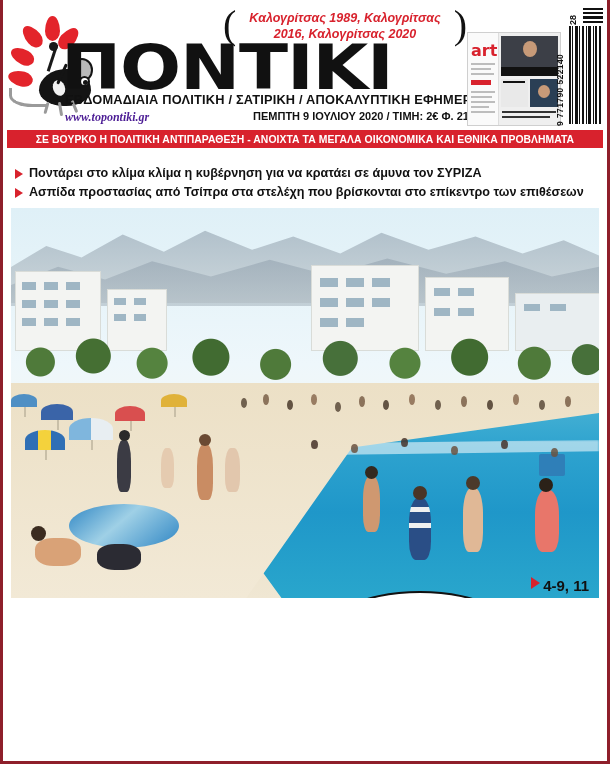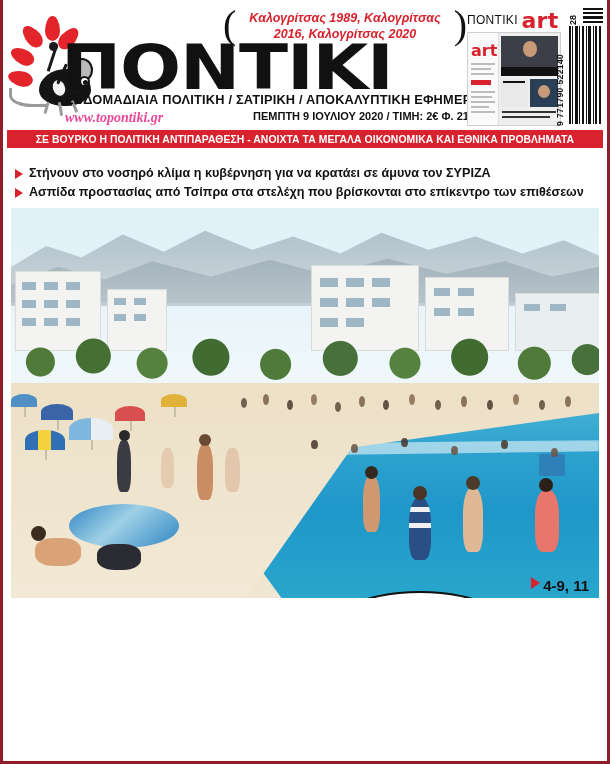--- a/index.html
+++ b/index.html
@@ -34,21 +34,21 @@
            transform:scaleX(1.16);transform-origin:left center;}
 
   .tagline-box{position:absolute;left:222px;top:10px;width:240px;text-align:center;}
   .tagline-box .par{position:absolute;top:-4px;font-size:40px;color:#111;font-family:"Liberation Serif",serif;line-height:38px;}
   .tagline-box .par.l{left:-2px;}
   .tagline-box .par.r{right:-2px;}
   .tagline-txt{display:block;color:#d8222d;font-weight:bold;font-size:12.5px;line-height:16px;padding:0 14px;font-style:italic;}
 
   .subtitle{position:absolute;left:62px;top:92px;width:412px;text-align:center;font-weight:bold;
             font-size:12.8px;letter-spacing:.2px;color:#111;white-space:nowrap;}
-  .site{position:absolute;left:62px;top:110px;font-weight:bold;font-size:14px;color:#ec4899;font-family:"Liberation Serif",serif;font-style:italic;text-align:center;}
+  .site{position:absolute;left:62px;top:110px;font-weight:bold;font-size:12px;color:#4c1d95;font-family:"Liberation Serif",serif;font-style:italic;text-align:center;}
   .dateline{position:absolute;left:250px;top:110px;width:224px;text-align:right;font-weight:bold;font-size:11px;color:#111;white-space:nowrap;}
 
   
   .promo{position:absolute;left:464px;top:8px;width:98px;height:118px;}
   .promo-title{font-size:12px;color:#111;letter-spacing:.3px;}
   .promo-title b{color:#d8222d;font-size:22px;font-family:"DejaVu Sans",sans-serif;vertical-align:-4px;}
   .promo-thumb{position:absolute;left:0;top:24px;width:92px;height:92px;background:#efefef;border:1px solid #cfcfcf;overflow:hidden;}
   .pt-left{position:absolute;left:0;top:0;width:30px;height:100%;background:#fafafa;border-right:1px solid #ddd;}
   .pt-art{position:absolute;left:3px;top:8px;font-family:"DejaVu Sans",sans-serif;font-weight:bold;font-size:16px;color:#d8222d;}
   .pt-line{position:absolute;background:#bdbdbd;height:2px;left:3px;width:24px;}
@@ -164,24 +164,20 @@
       <div class="par l">(</div>
       <div class="par r">)</div>
       <span class="tagline-txt">Καλογρίτσας 1989, Καλογρίτσας 2016, Καλογρίτσας 2020</span>
     </div>
 
     <div class="subtitle">ΕΒΔΟΜΑΔΙΑΙΑ ΠΟΛΙΤΙΚΗ / ΣΑΤΙΡΙΚΗ / ΑΠΟΚΑΛΥΠΤΙΚΗ ΕΦΗΜΕΡΙΔΑ</div>
     <div class="site">www.topontiki.gr</div>
     <div class="dateline">ΠΕΜΠΤΗ 9 ΙΟΥΛΙΟΥ 2020  / ΤΙΜΗ: 2€ Φ. 2133</div>
 
     <div class="promo">
-      <div class="promo-title">
-        <span>ΠΟΝΤΙΚΙ</span>
-        <b>art</b>
-      </div>
       <div class="promo-thumb">
         <div class="pt-left"></div>
         <div class="pt-art">art</div>
         <div class="pt-line" style="top:30px;"></div>
         <div class="pt-line" style="top:35px;width:20px;"></div>
         <div class="pt-line" style="top:40px;width:23px;"></div>
         <div class="pt-red" style="top:47px;"></div>
         <div class="pt-line" style="top:58px;"></div>
         <div class="pt-line" style="top:63px;width:21px;"></div>
         <div class="pt-line" style="top:68px;"></div>
@@ -227,21 +223,21 @@
   <div class="banner">
     <span>ΣΕ ΒΟΥΡΚΟ Η ΠΟΛΙΤΙΚΗ ΑΝΤΙΠΑΡΑΘΕΣΗ - ΑΝΟΙΧΤΑ ΤΑ ΜΕΓΑΛΑ ΟΙΚΟΝΟΜΙΚΑ ΚΑΙ ΕΘΝΙΚΑ ΠΡΟΒΛΗΜΑΤΑ</span>
   </div>
 
   <div class="headline">
   </div>
 
   <div class="bullets">
     <div class="bullet">
       <div class="tri"></div>
-      <span>Στήνουν στο νοσηρό κλίμα η κυβέρνηση για να κρατάει σε άμυνα τον ΣΥΡΙΖΑ</span>
+      <span>Ποντάρει στο κλίμα κλίμα η κυβέρνηση για να κρατάει σε άμυνα τον ΣΥΡΙΖΑ</span>
     </div>
     <div class="bullet">
       <div class="tri"></div>
       <span>Ασπίδα προστασίας από Τσίπρα στα στελέχη που βρίσκονται στο επίκεντρο των επιθέσεων</span>
     </div>
   </div>
 
   <div class="photo">
     <div class="sky"></div>
     <div class="mountains"></div>

